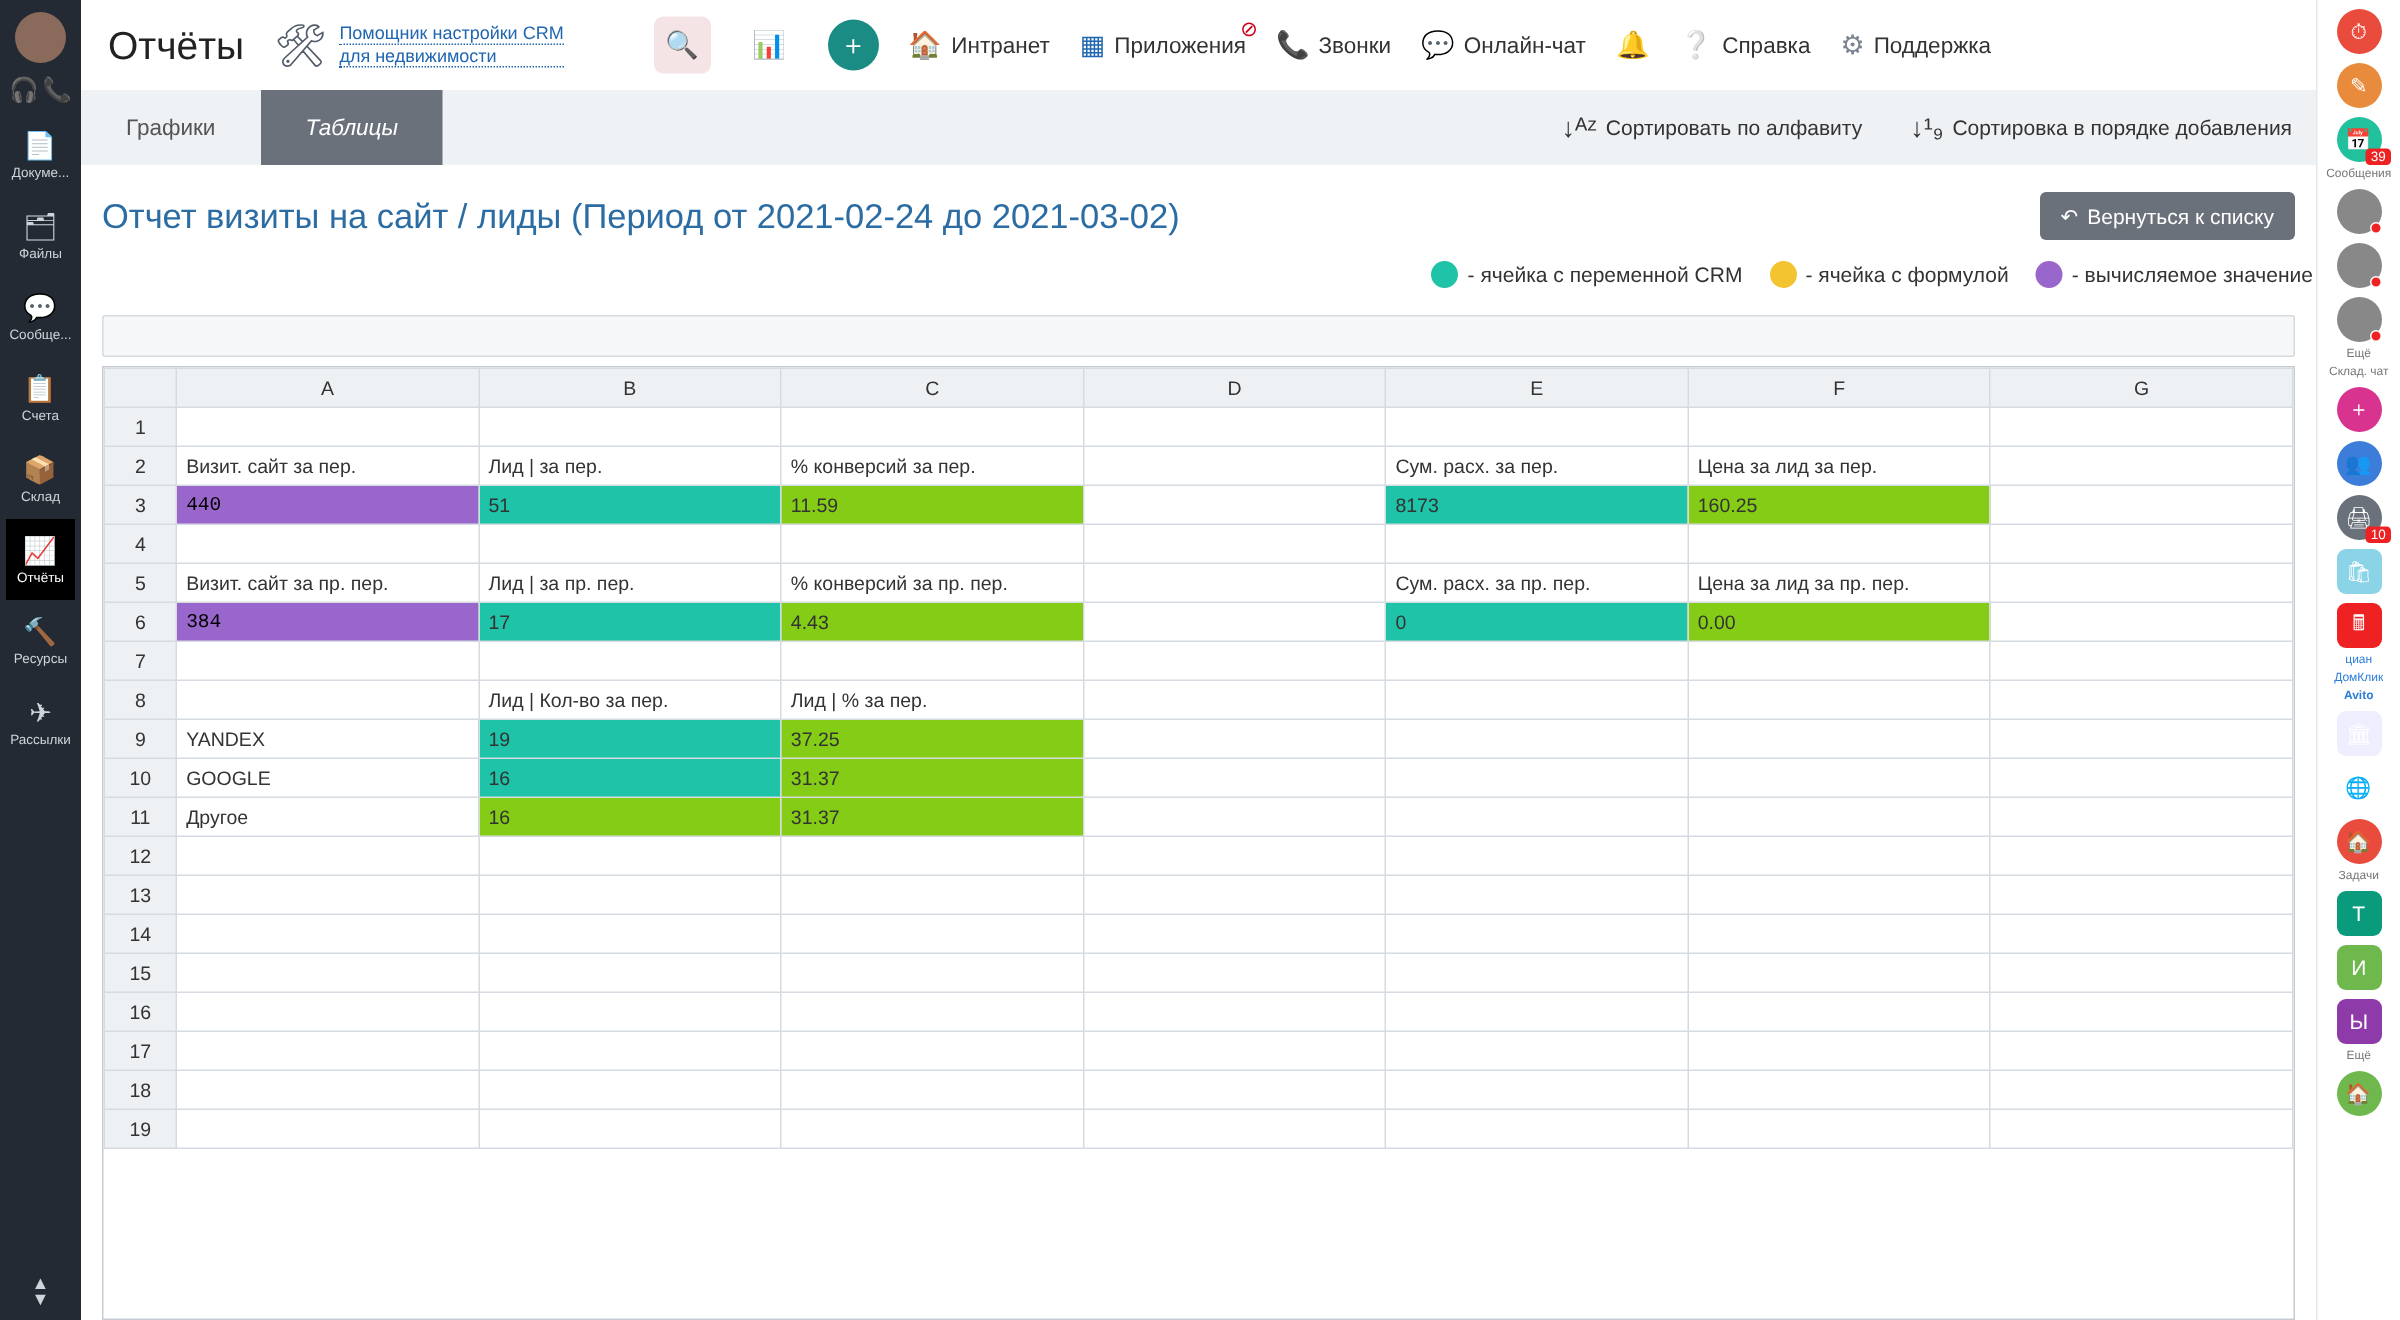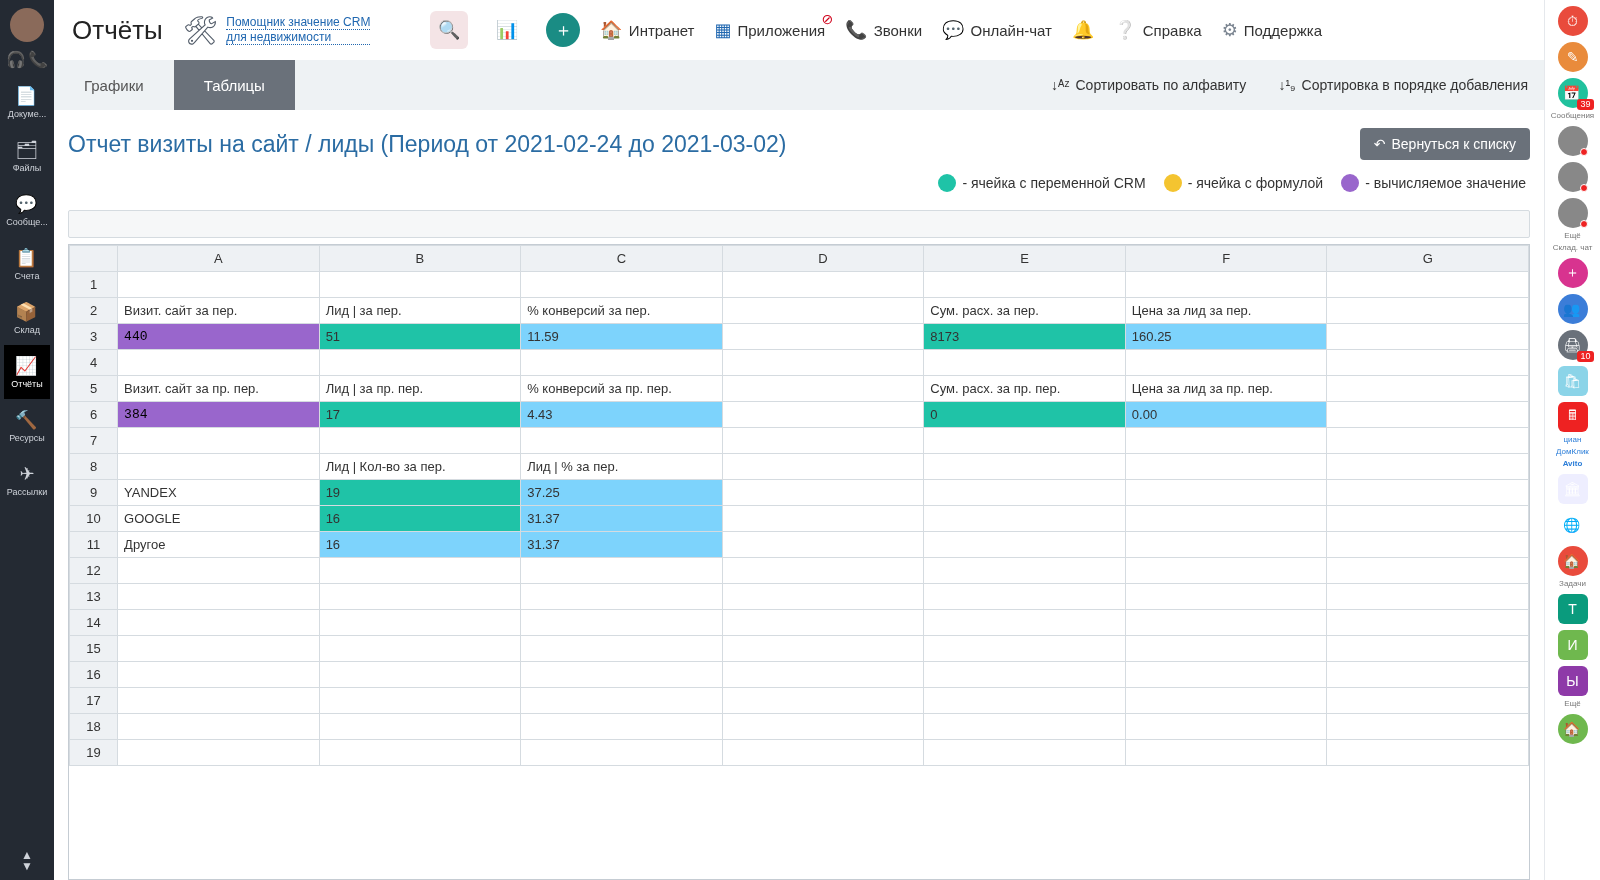--- a/index.html
+++ b/index.html
@@ -33,51 +33,51 @@
 .hdr-nav { display:flex; align-items:center; gap:6px; cursor:pointer; font-size:15px; color:#333; position:relative;}
 .hdr-nav .ic{font-size:18px;}
 .hdr-nav .ic.green{color:#4eb149;}
 .hdr-nav .ic.blue{color:#2067b0;}
 .hdr-nav .ic.gray{color:#7b8591;}
 .badge-alert { position:absolute; top:-8px; right:-8px; color:#d0021b; font-size:14px;}
 
 
 .subbar { height: 50px; background: #eef2f4; display:flex; align-items:stretch; }
 .tab { padding: 2px 30px; display:flex; align-items:center; font-size:15px; color:#555; cursor:pointer;}
-.tab.active { background:#6a717a; color:#fff;}
+.tab.active { background:#6a717a; color:#fff;font-style:italic;}
 .subbar-gap{flex:1;}
 .sort-btn { display:flex; align-items:center; gap:6px; font-size:14px; color:#333; padding:0 16px; cursor:pointer;}
-.sort-ic{font-size:14px;}
+.sort-ic{font-size:18px;}
 
 
 .report-hdr { display:flex; align-items:center; padding: 18px 14px 10px; gap:12px;}
 .report-title { font-size: 23px; color:#2b6ca3; font-weight:400;}
 .back-btn { margin-left:auto; background:#6a717a; color:#fff; border-radius:4px; padding:8px 14px; font-size:14px; cursor:pointer; display:flex; align-items:center; gap:6px;}
 
 
-.legend { display:flex; justify-content:flex-end; gap:18px; padding: 4px 18px 18px; font-size:14px; color:#333;}
+.legend { display:flex; justify-content:flex-end; gap:18px; padding: 4px 2px 18px; font-size:14px; color:#333;}
 .legend-item{display:flex; align-items:center; gap:6px;}
 .dot{width:18px; height:18px; border-radius:50%;}
 .dot.teal{background:#1fc3a7;}
 .dot.amber{background:#f4c430;}
 .dot.purple{background:#9966cc;}
 
 
 .formula-bar { margin: 0 14px 6px; height:28px; background:#f6f7f8; border:1px solid #d5dbe0; border-radius:2px;}
 
 
 .sheet-wrap { margin: 0 14px; border:1px solid #c5ccd3; overflow:auto; flex:1;}
 table.sheet { border-collapse:collapse; width:100%; }
 table.sheet th, table.sheet td { border:1px solid #d5dbe0; height:26px; padding:3px 6px; font-size:13px; text-align:left;}
 table.sheet th { background:#eef1f4; font-weight:400; text-align:center; color:#333;}
 table.sheet th.rownum{width:42px;}
 table.sheet td.rownum{background:#eef1f4; text-align:center; color:#333; width:42px;}
 td.sel{border:2px solid #2b7de9; background:#fff;}
 td.teal{background:#1fc3a7;}
-td.amber{background:#7dd3fc;}
+td.amber{background:#84cc16;}
 td.purple{background:#9966cc; color:#000;font-family:Liberation Mono, monospace;}
 col.cA{width:176px;} col.cB{width:176px;} col.cC{width:176px;} col.cD{width:176px;} col.cE{width:176px;} col.cF{width:176px;} col.cG{width:176px;}
 
 
 .right-rail { width: 56px; background:#fff; border-left:1px solid #e5e8ec; display:flex; flex-direction:column; align-items:center; gap:6px; padding:6px 0;}
 .rr-btn { width:30px; height:30px; border-radius:50%; display:flex; align-items:center; justify-content:center; font-size:14px; color:#fff; cursor:pointer; position:relative;}
 .rr-badge{position:absolute; bottom:-2px; right:-6px; background:#e22; color:#fff; font-size:9px; padding:1px 3px; border-radius:3px; line-height:1;}
 .rr-sq{border-radius:6px;}
 .rr-lbl{font-size:8px; color:#777; text-align:center; line-height:1; margin-top:-2px;}
 .rr-dot-red{position:absolute; bottom:0; right:0; width:8px; height:8px; background:#e22; border-radius:50%; border:1px solid #fff;}
@@ -134,21 +134,21 @@
       </div>
   </div>
 
   <div class="main">
 
     <div class="header">
       <div class="page-title">Отчёты</div>
       <div class="crm-helper">
         <span class="crm-helper-ic">🛠</span>
         <div>
-          <div class="crm-helper-txt">Помощник значение CRM</div>
+          <div class="crm-helper-txt">Помощник настройки CRM</div>
           <div class="crm-helper-txt">для недвижимости</div>
         </div>
       </div>
       <div class="spacer-flex"></div>
       <div class="hdr-ic-btn hdr-search">
           <span>🔍</span>
         </div>
       <div class="hdr-ic-btn" style="color:#e98b3c;">
           <span>📊</span>
         </div>

